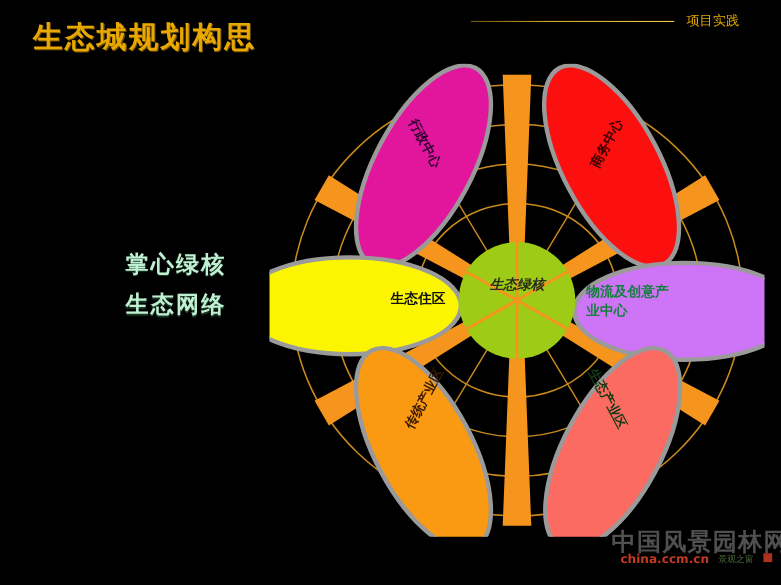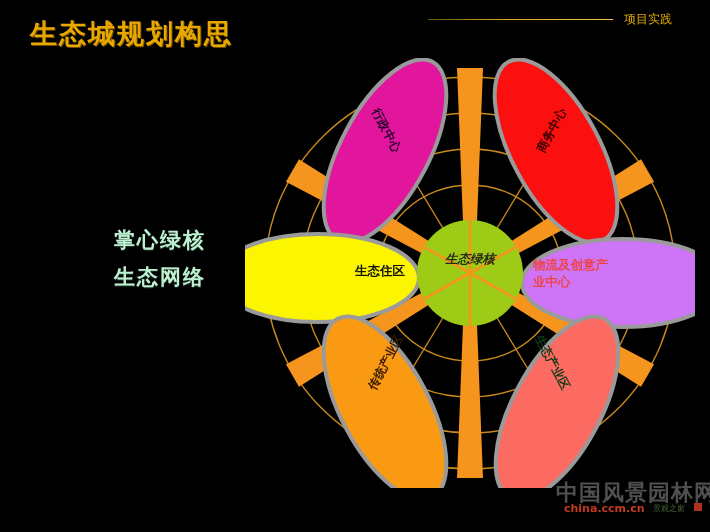--- a/index.html
+++ b/index.html
@@ -107,21 +107,21 @@
     left: -8px; top: 205px;
     width: 168px;
     font-size: 12.5px;
     color: #111111;
     text-align: right;
   }
   .lbl-log {
     left: 288px; top: 198px;
     width: 160px;
     font-size: 12.5px;
-    color: #ef4444;
+    color: #15803d;
     line-height: 17px;
     text-align: left;
   }
   .lbl-admin {
     left: 86px; top: 64px;
     width: 110px;
     font-size: 12px;
     color: #2a0030;
     transform: rotate(62deg);
     transform-origin: 50% 50%;

